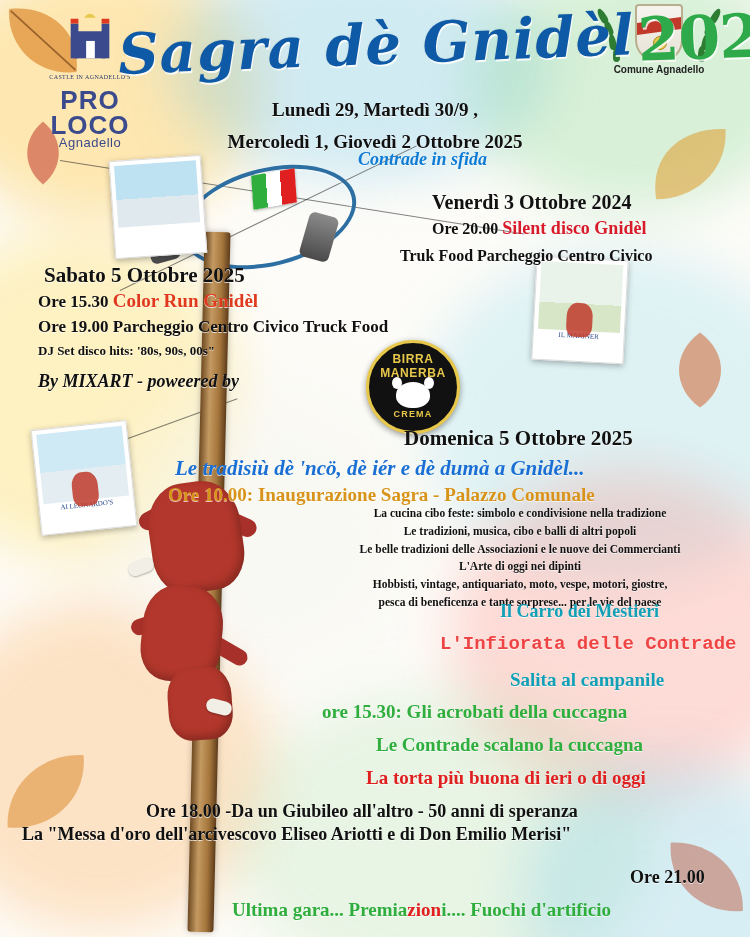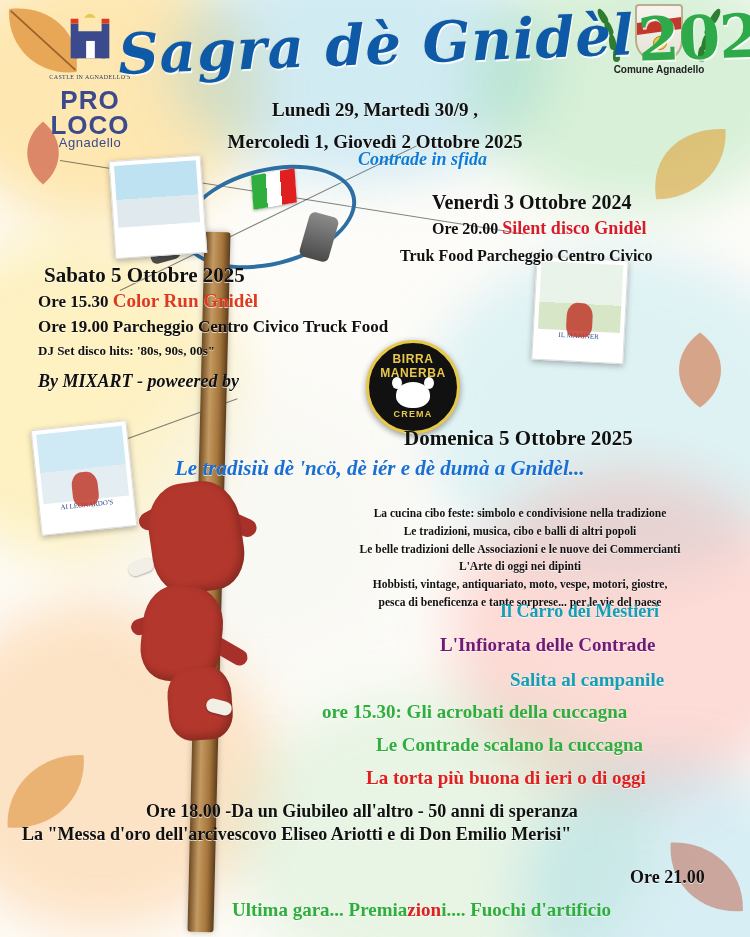--- a/index.html
+++ b/index.html
@@ -222,21 +222,21 @@
     color: #d8941a;
   }
   .b-dom-list {
     left: 310px; top: 505px;
     width: 420px;
     font-size: 11.5px;
     text-align: center;
     line-height: 1.55;
   }
   .b-carro  { left: 500px; top: 600px; font-size: 18px; color: #12a0b7; }
-  .b-infior { left: 440px; top: 633px; font-size: 19px; color: #701a75; }
+  .b-infior { left: 440px; top: 633px; font-size: 19px; color: #ef4444; font-family: Liberation Mono, monospace; }
   .b-salita { left: 510px; top: 668px; font-size: 19px; color: #12a0b7; }
   .b-acrob  { left: 322px; top: 700px; font-size: 19px; color: #2fae3e; }
   .b-scalano{ left: 376px; top: 733px; font-size: 19px; color: #2fae3e; }
   .b-torta  { left: 366px; top: 766px; font-size: 19px; color: #e02020; }
   .b-giub   { left: 146px; top: 800px; font-size: 18px; }
   .b-messa  { left: 22px;  top: 823px; font-size: 18px; }
   .b-ore21  { left: 630px; top: 866px; font-size: 18px; }
   .b-ultima { left: 232px; top: 898px; font-size: 19px; color: #2fae3e; }
   .b-ultima .red { color: #e02020; text-align: right; }
 
@@ -525,20 +525,21 @@
   <div class="tx b-sab1">
     <span>Ore 15.30</span>
     <span class="colorrun">Color Run Gnidèl</span>
   </div>
   <div class="tx b-sab2">Ore 19.00   Parcheggio Centro Civico Truck Food</div>
   <div class="tx b-sab3">DJ Set disco hits: '80s, 90s, 00s"</div>
   <div class="tx b-sab4">By MIXART -  poweered by</div>
 
   <div class="tx b-dom-title">Domenica 5 Ottobre 2025</div>
   <div class="tx b-dom-sub">Le tradisiù dè 'ncö, dè iér e dè dumà a Gnidèl...</div>
+  <div class="tx b-dom-inaug">Ore 10.00: Inaugurazione Sagra - Palazzo Comunale</div>
 
   <div class="tx b-dom-list">
     <div>La cucina cibo feste: simbolo e condivisione nella tradizione</div>
     <div>Le tradizioni, musica, cibo e balli di altri popoli</div>
     <div>Le belle tradizioni delle Associazioni e le nuove dei Commercianti</div>
     <div>L'Arte di oggi nei dipinti</div>
     <div>Hobbisti, vintage, antiquariato, moto, vespe, motori, giostre,</div>
     <div>pesca di beneficenza e tante sorprese... per le vie del paese</div>
   </div>
 

